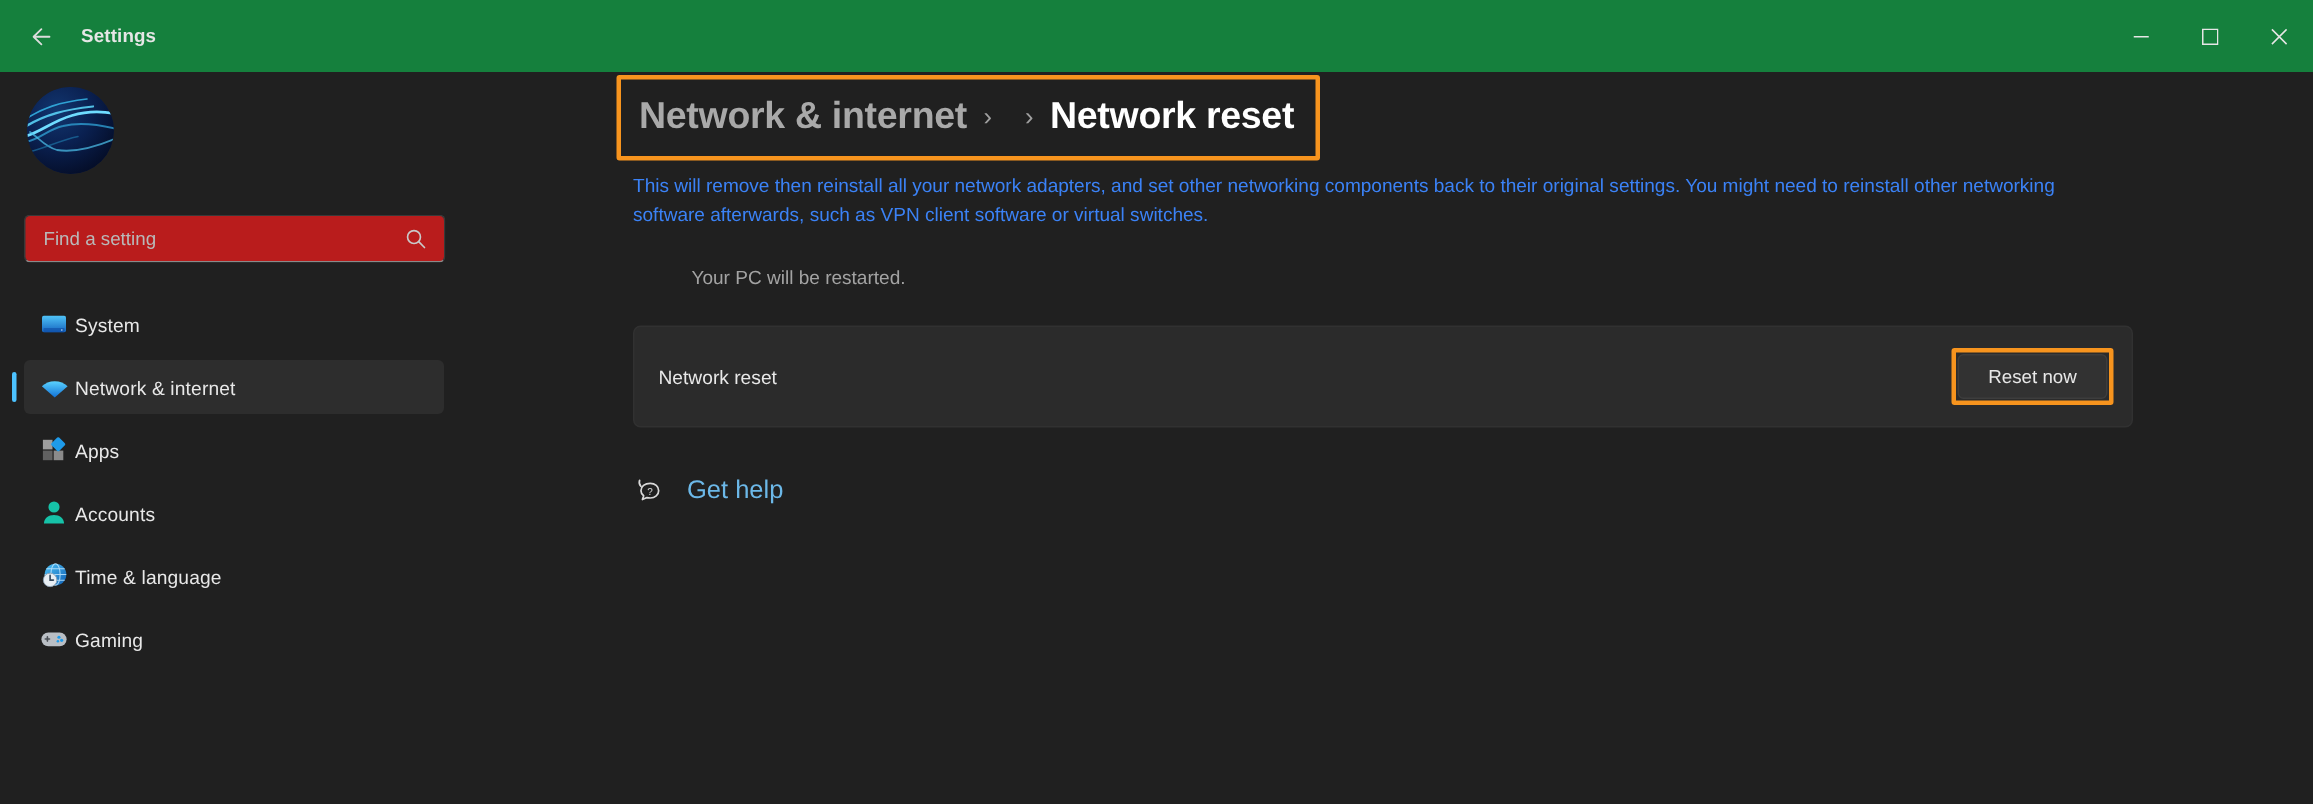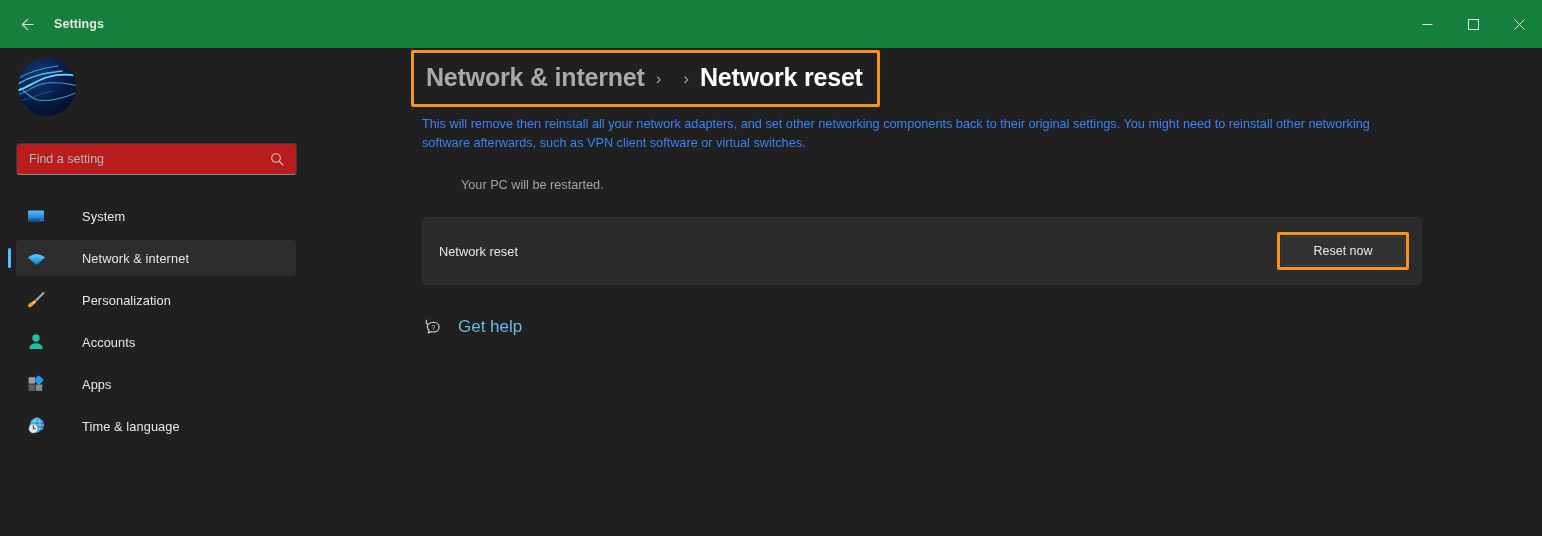--- a/index.html
+++ b/index.html
@@ -72,21 +72,21 @@
   .navitem.active { background:#2d2d2d; }
   .navitem.active::before {
     content:""; position:absolute; left:-8px; top:8px;
     width:3px; height:20px; border-radius:2px; background:#4cc2ff;
   }
   .navicon {
     width:28px; height:28px; margin-left:6px;
     display:flex; align-items:center; justify-content:center; flex:0 0 28px;
   }
   .navlabel {
-    margin-left:32px; font-size:12.8px; color:#e8e8e8; letter-spacing:.1px;
+    margin-left:0; font-size:12.8px; color:#e8e8e8; letter-spacing:.1px;
   }
 
   
   .main { position:absolute; left:420px; top:48px; width:1122px; height:488px; }
 
   .breadcrumb-wrap {
     position:absolute; left:-9px; top:2px;
     padding:10px 14px 12px 12px;
     border:3px solid #f7941e;
     border-radius:2px;
@@ -122,21 +122,21 @@
   .card-label {
     margin-left:16px; font-size:12.8px; color:#e8e8e8; flex:1;
   }
   .reset-btn-wrap {
     margin-right:12px;
     border:3px solid #f7941e;
     border-radius:2px;
     padding:1px;
   }
   .reset-btn {
-    width:124px; height:30px;
+    width:100px; height:30px;
     background:#323232;
     border:1px solid #3d3d3d;
     border-radius:4px;
     color:#e8e8e8; font-size:12.5px;
     font-family:"Liberation Sans", sans-serif;
     display:flex; align-items:center; justify-content:center;
     cursor:pointer;
   }
 
   .gethelp {
@@ -242,51 +242,41 @@
             <stop offset="0%" stop-color="#5ad2ff"></stop>
                 <stop offset="100%" stop-color="#1171d6"></stop>
           </linearGradient>
             </defs>
           <path d="M10.5 6.2c3.4 0 6.4 1.3 8.6 3.3L10.5 17 1.9 9.5C4.1 7.5 7.1 6.2 10.5 6.2z" fill="url(#g-wifi)"></path>
         </svg>
       </span>
       <span class="navlabel">Network &amp; internet</span>
     </div>
 
-    <div class="navitem">
-      <span class="navicon">
-        <svg width="20" height="20" viewBox="0 0 20 20">
-          <path d="M16.6 2.3 8.9 10l1.6 1.6 7.7-7.7a1.1 1.1 0 0 0-1.6-1.6z" fill="#9aa0a6"></path>
-          <path d="M8.6 10.3 10.2 11.9 5.6 16.4c-.9.9-2.6 1.2-3.2.6-.6-.6-.3-2.3.6-3.2z" fill="#f39c1f"></path>
-          <path d="M8.6 10.3 10.2 11.9 7.6 14.4 6.1 12.8z" fill="#fbbf4b"></path>
-        </svg>
-      </span>
-      <span class="navlabel">Personalization</span>
-    </div>
-
-    <div class="navitem">
-      <span class="navicon">
-        <svg width="20" height="20" viewBox="0 0 20 20">
-          <circle cx="10" cy="6" r="3.7" fill="#16c2a8"></circle>
-          <path d="M3.3 17c0-3.6 3-5.7 6.7-5.7s6.7 2.1 6.7 5.7z" fill="#16c2a8"></path>
-        </svg>
-      </span>
-      <span class="navlabel">Accounts</span>
-    </div>
 
     <div class="navitem">
       <span class="navicon">
         <svg width="20" height="20" viewBox="0 0 20 20">
           <rect x="2.6" y="3.2" width="6.4" height="6.4" fill="#9e9e9e"></rect>
           <rect x="2.6" y="10.4" width="6.4" height="6.4" fill="#616161"></rect>
           <rect x="9.8" y="10.4" width="6.4" height="6.4" fill="#8b8b8b"></rect>
           <rect x="9.2" y="2.6" width="7.2" height="7.2" rx="0.9" fill="#1e9bea" transform="rotate(45 12.8 6.2)"></rect>
         </svg>
       </span>
       <span class="navlabel">Apps</span>
+    </div>
+
+    <div class="navitem">
+      <span class="navicon">
+        <svg width="20" height="20" viewBox="0 0 20 20">
+          <circle cx="10" cy="6" r="3.7" fill="#16c2a8"></circle>
+          <path d="M3.3 17c0-3.6 3-5.7 6.7-5.7s6.7 2.1 6.7 5.7z" fill="#16c2a8"></path>
+        </svg>
+      </span>
+      <span class="navlabel">Accounts</span>
     </div>
 
     <div class="navitem">
       <span class="navicon">
         <svg width="20" height="20" viewBox="0 0 20 20">
           <defs>
               <linearGradient id="g-glb" x1="0" y1="0" x2="1" y2="1">
             <stop offset="0%" stop-color="#4ec3f7"></stop>
                 <stop offset="100%" stop-color="#0f5fb5"></stop>
           </linearGradient>
@@ -297,20 +287,32 @@
             <ellipse cx="11" cy="9" rx="3.1" ry="7.2"></ellipse>
             <path d="M4.9 5.2h12.2M4.9 12.8h12.2"></path>
           </g>
           <circle cx="7.4" cy="12.6" r="4.5" fill="#e8eef4" stroke="#8fa3b5" stroke-width=".6"></circle>
           <path d="M7.4 9.6v3.1h2.2" fill="none" stroke="#35485c" stroke-width="1.1" stroke-linecap="round"></path>
         </svg>
       </span>
       <span class="navlabel">Time &amp; language</span>
     </div>
 
+    <div class="navitem">
+      <span class="navicon">
+        <svg width="20" height="20" viewBox="0 0 20 20">
+          <rect x="1.6" y="5.6" width="16.8" height="9.2" rx="4.6" fill="#b9bec4"></rect>
+          <path d="M5.6 8.6v2.8M4.2 10h2.8" stroke="#4a4f55" stroke-width="1.1" stroke-linecap="round"></path>
+          <circle cx="13.3" cy="8.8" r="1.05" fill="#1e9bea"></circle>
+          <circle cx="15.1" cy="10.9" r="1.05" fill="#1e9bea"></circle>
+          <circle cx="12.6" cy="11.5" r=".85" fill="#1e9bea"></circle>
+        </svg>
+      </span>
+      <span class="navlabel">Gaming</span>
+    </div>
 
   </div>
 </div>
 
 <div class="main">
 
   <div class="breadcrumb-wrap">
     <span class="crumb">Network &amp; internet</span>
     <span class="crumb-sep">›</span>
     <span class="crumb-sep">›</span>

